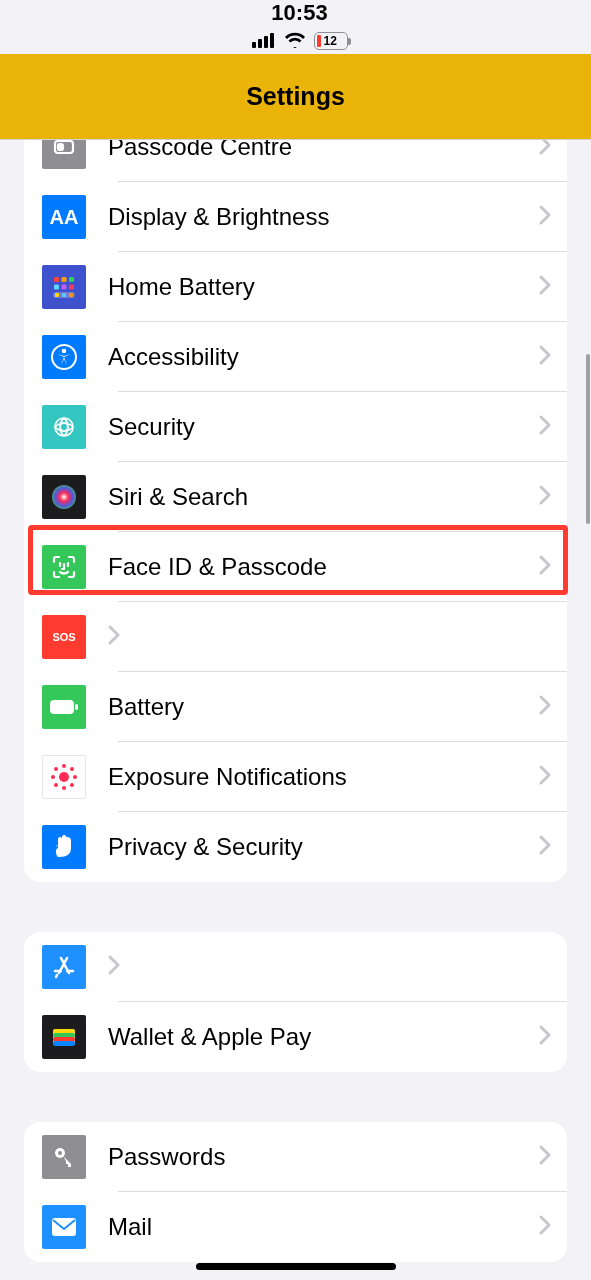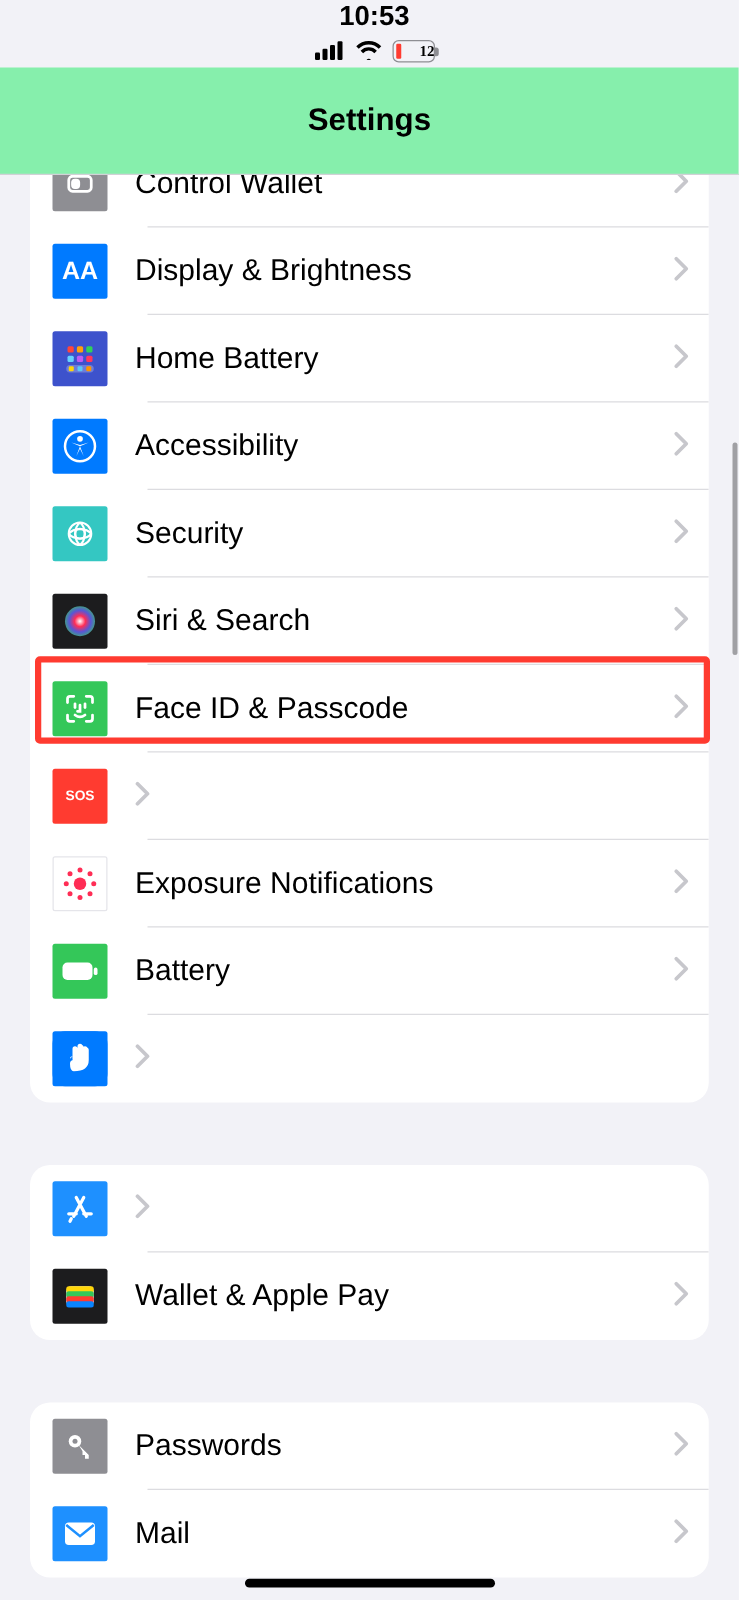--- a/index.html
+++ b/index.html
@@ -44,33 +44,33 @@
   }
   .battery-fill {
     background: #ff3b30;
     width: 4px; height: 12px;
     border-radius: 1px;
   }
   .battery-pct {
     font-size: 12px;
     font-weight: 600;
     position: absolute;
-    left: 21px; top: 1px; font-family: Liberation Serif, serif;
+    left: 9px; top: 1px;
   }
 
   
   .header {
     height: 86px;
     display: flex;
     align-items: center;
     justify-content: center;
     border-bottom: 0.5px solid #d1d1d6;
     font-size: 25px;
     font-weight: 700;
-    background: #86efac;
+    background: #eab308;
   }
 
   
   .scroll {
     position: absolute;
     top: 140px; bottom: 0; left: 0; right: 0;
     overflow: hidden;
   }
   .content { position: relative; padding: 0 24px 0 24px; }
 
@@ -189,21 +189,21 @@
 
     <div class="group first">
 
       <div class="row">
         <div class="icon-wrap" style="background:#8e8e93">
           <svg width="26" height="26" viewBox="0 0 26 26" fill="none" stroke="#fff" stroke-width="2.2">
               <rect x="4" y="7" width="18" height="12" rx="3"></rect>
               <rect x="7" y="10" width="5" height="6" rx="2" fill="#fff"></rect>
             </svg>
         </div>
-        <span class="label">Control Wallet</span>
+        <span class="label">Passcode Centre</span>
         <span class="chev"><svg width="12" height="20" viewBox="0 0 12 20" fill="none" stroke="currentColor" stroke-width="3" stroke-linecap="round" stroke-linejoin="round">
               <path d="M2 2 L10 10 L2 18"></path>
             </svg></span>
         <div class="sep"></div>
       </div>
 
       <div class="row">
         <div class="icon-wrap" style="background:#007aff">
           <span style="font-size:20px;font-weight:600;">AA</span>
         </div>
@@ -310,20 +310,34 @@
         <div class="icon-wrap" style="background:#ff3b30">
           <span style="font-size:11px;font-weight:700;">SOS</span>
         </div>
         <span class="chev"><svg width="12" height="20" viewBox="0 0 12 20" fill="none" stroke="currentColor" stroke-width="3" stroke-linecap="round" stroke-linejoin="round">
               <path d="M2 2 L10 10 L2 18"></path>
             </svg></span>
         <div class="sep"></div>
       </div>
 
       <div class="row">
+        <div class="icon-wrap" style="background:#34c759">
+          <svg width="32" height="20" viewBox="0 0 32 20">
+              <rect x="2" y="3" width="24" height="14" rx="4" fill="#fff"></rect>
+              <rect x="27" y="7" width="3" height="6" rx="1.5" fill="#fff"></rect>
+            </svg>
+        </div>
+        <span class="label">Battery</span>
+        <span class="chev"><svg width="12" height="20" viewBox="0 0 12 20" fill="none" stroke="currentColor" stroke-width="3" stroke-linecap="round" stroke-linejoin="round">
+              <path d="M2 2 L10 10 L2 18"></path>
+            </svg></span>
+        <div class="sep"></div>
+      </div>
+
+      <div class="row">
         <div class="icon-wrap" style="background:#ffffff;border:0.5px solid #e5e5ea">
           <svg width="30" height="30" viewBox="0 0 30 30">
               <g fill="#ff2d55">
                 <circle cx="15" cy="15" r="5"></circle>
                 <circle cx="15" cy="4" r="2"></circle>
                 <circle cx="15" cy="26" r="2"></circle>
                 <circle cx="4" cy="15" r="2"></circle>
                 <circle cx="26" cy="15" r="2"></circle>
                 <circle cx="7" cy="7" r="2"></circle>
                 <circle cx="23" cy="7" r="2"></circle>
@@ -333,34 +347,20 @@
             </svg>
         </div>
         <span class="label">Exposure Notifications</span>
         <span class="chev"><svg width="12" height="20" viewBox="0 0 12 20" fill="none" stroke="currentColor" stroke-width="3" stroke-linecap="round" stroke-linejoin="round">
               <path d="M2 2 L10 10 L2 18"></path>
             </svg></span>
         <div class="sep"></div>
       </div>
 
       <div class="row">
-        <div class="icon-wrap" style="background:#34c759">
-          <svg width="32" height="20" viewBox="0 0 32 20">
-              <rect x="2" y="3" width="24" height="14" rx="4" fill="#fff"></rect>
-              <rect x="27" y="7" width="3" height="6" rx="1.5" fill="#fff"></rect>
-            </svg>
-        </div>
-        <span class="label">Battery</span>
-        <span class="chev"><svg width="12" height="20" viewBox="0 0 12 20" fill="none" stroke="currentColor" stroke-width="3" stroke-linecap="round" stroke-linejoin="round">
-              <path d="M2 2 L10 10 L2 18"></path>
-            </svg></span>
-        <div class="sep"></div>
-      </div>
-
-      <div class="row">
         <div class="icon-wrap" style="background:#007aff">
           <svg width="26" height="26" viewBox="0 0 26 26" fill="#fff">
               <path d="M13 3 L13 23 C 6 21 5 14 5 8 L13 3 Z" opacity="0.7"></path>
               <path d="M13 3 L21 8 C 21 14 20 21 13 23 Z"></path>
               <path d="M9 10 h8 v3 h-8 z M12 14 h2 v5 h-2 z" fill="#007aff"></path>
               <path d="M13 6 L13 20 M9 12 h8" stroke="#fff" stroke-width="0"></path>
               <rect x="10" y="9" width="6" height="9" rx="1" fill="#fff"></rect>
               <rect x="12" y="11" width="2" height="5" fill="#007aff"></rect>
             </svg>
           <svg width="26" height="26" viewBox="0 0 26 26" fill="#fff" style="position:absolute">
@@ -381,20 +381,21 @@
               <rect x="9" y="6" width="6" height="12" rx="3" fill="#fff"></rect>
             </svg>
           <span style="font-size:22px;position:absolute">✋</span>
           <span style="position:absolute;width:44px;height:44px;background:#007aff;border-radius:10px;display:flex;align-items:center;justify-content:center">
             <svg width="24" height="28" viewBox="0 0 24 28" fill="#fff">
                 <path d="M6 12 V6 a2 2 0 0 1 4 0 V12 M10 12 V4 a2 2 0 0 1 4 0 V12 M14 12 V6 a2 2 0 0 1 4 0 V14 C18 22 6 22 6 14 V12 M4 14 a2 2 0 0 1 2 -2" fill="#fff"></path>
                 <path d="M7 13 V7 q0-2 2-2 t2 2 V13 M11 13 V5 q0-2 2-2 t2 2 V13 M15 13 V7 q0-2 2-2 t2 2 V15 q0 9 -12 9 q-3 0 -3-6 q0-3 3-3" fill="#fff"></path>
               </svg>
           </span>
         </div>
+        <span class="label">Privacy &amp; Security</span>
         <span class="chev"><svg width="12" height="20" viewBox="0 0 12 20" fill="none" stroke="currentColor" stroke-width="3" stroke-linecap="round" stroke-linejoin="round">
               <path d="M2 2 L10 10 L2 18"></path>
             </svg></span>
 
       </div>
 
     </div>
 
     <div class="group">
 

